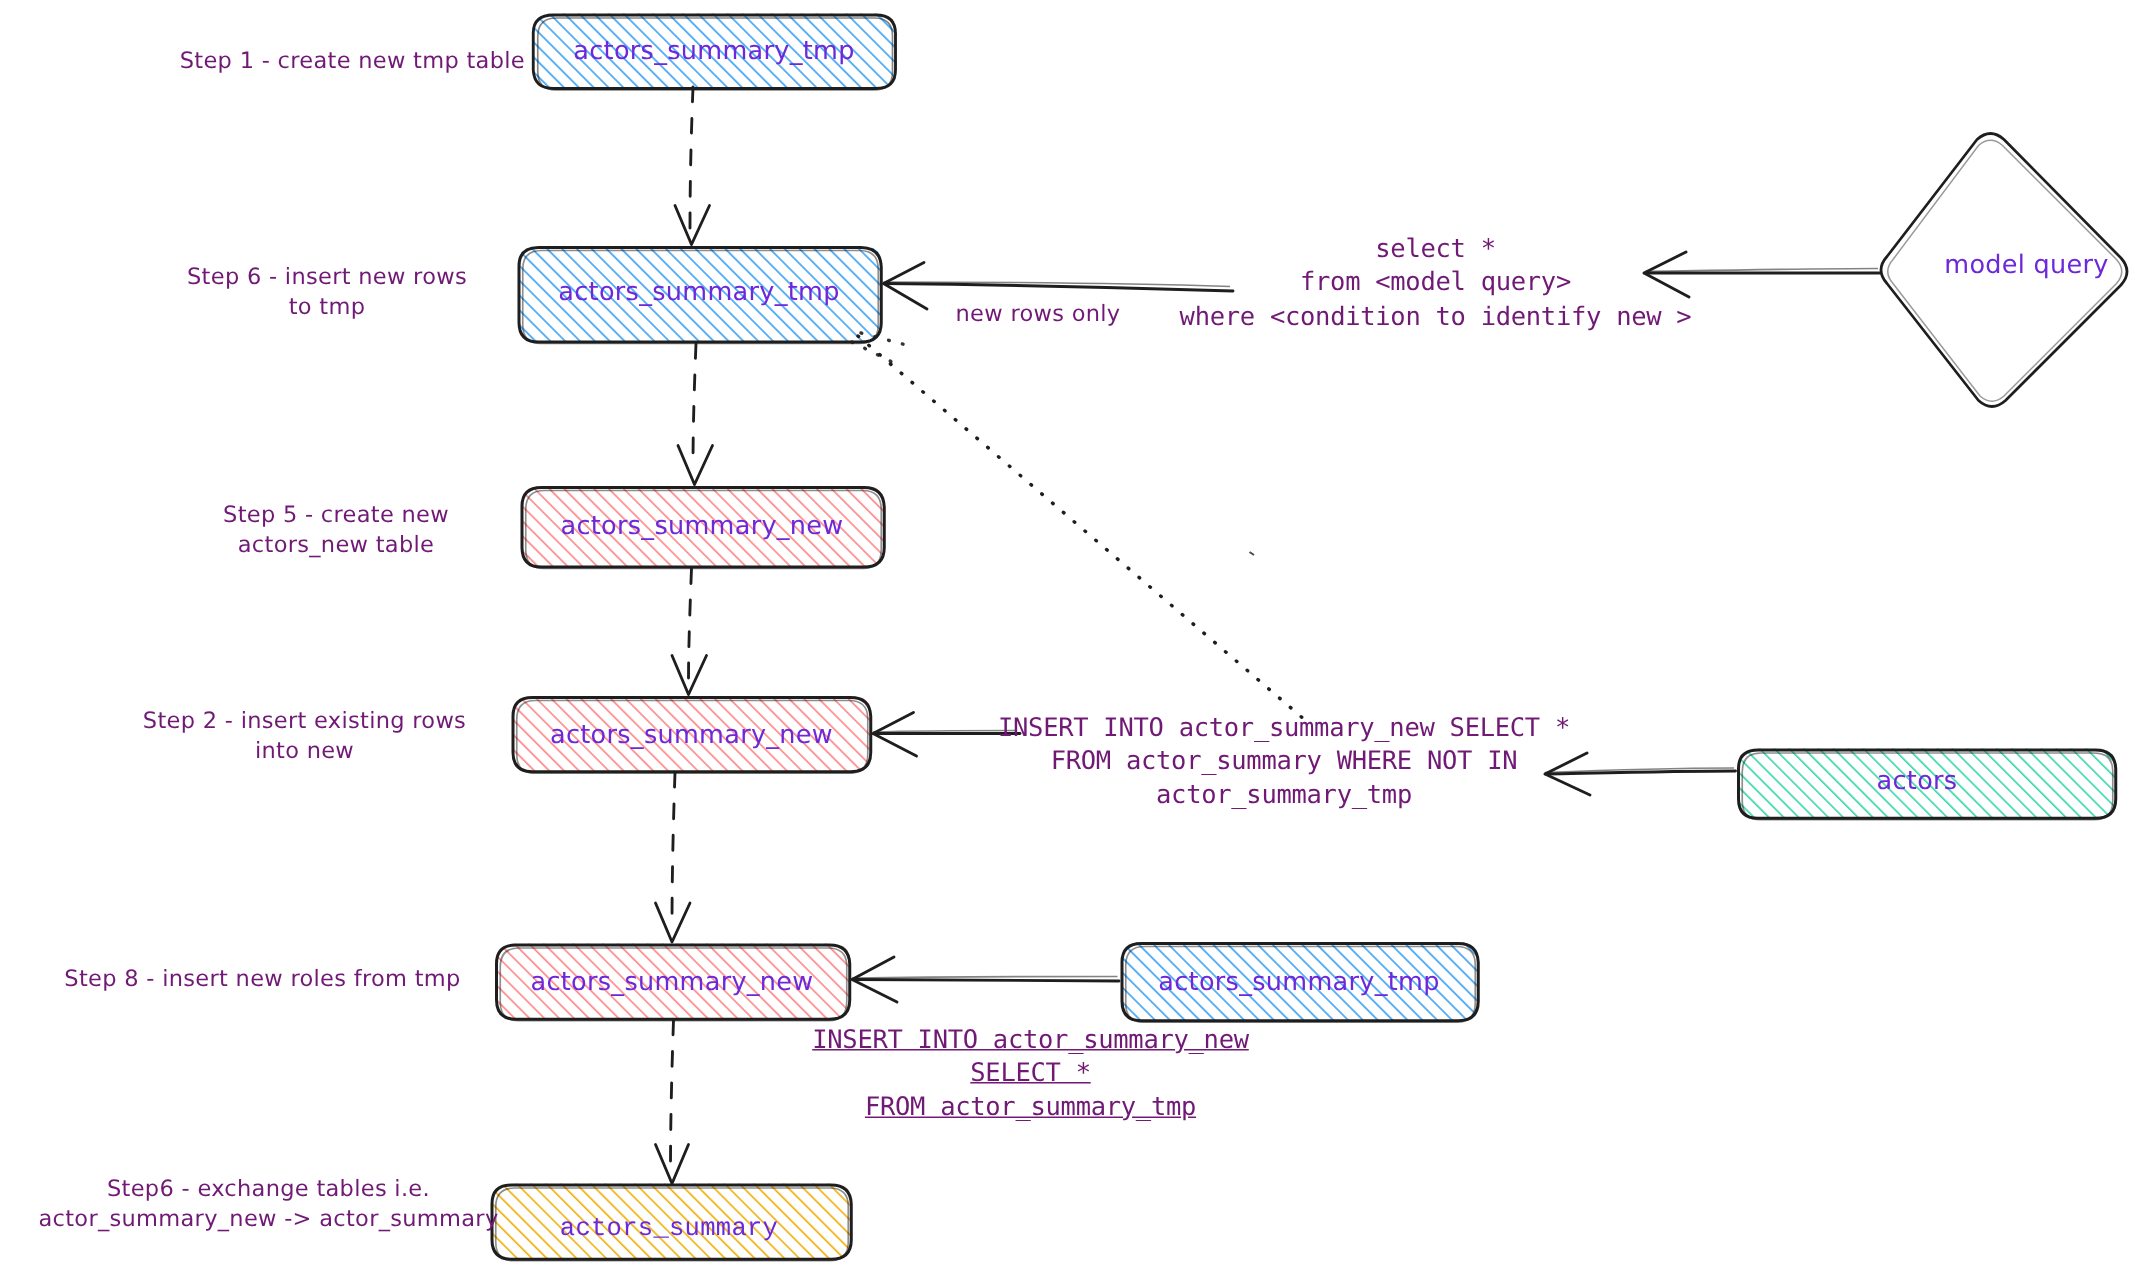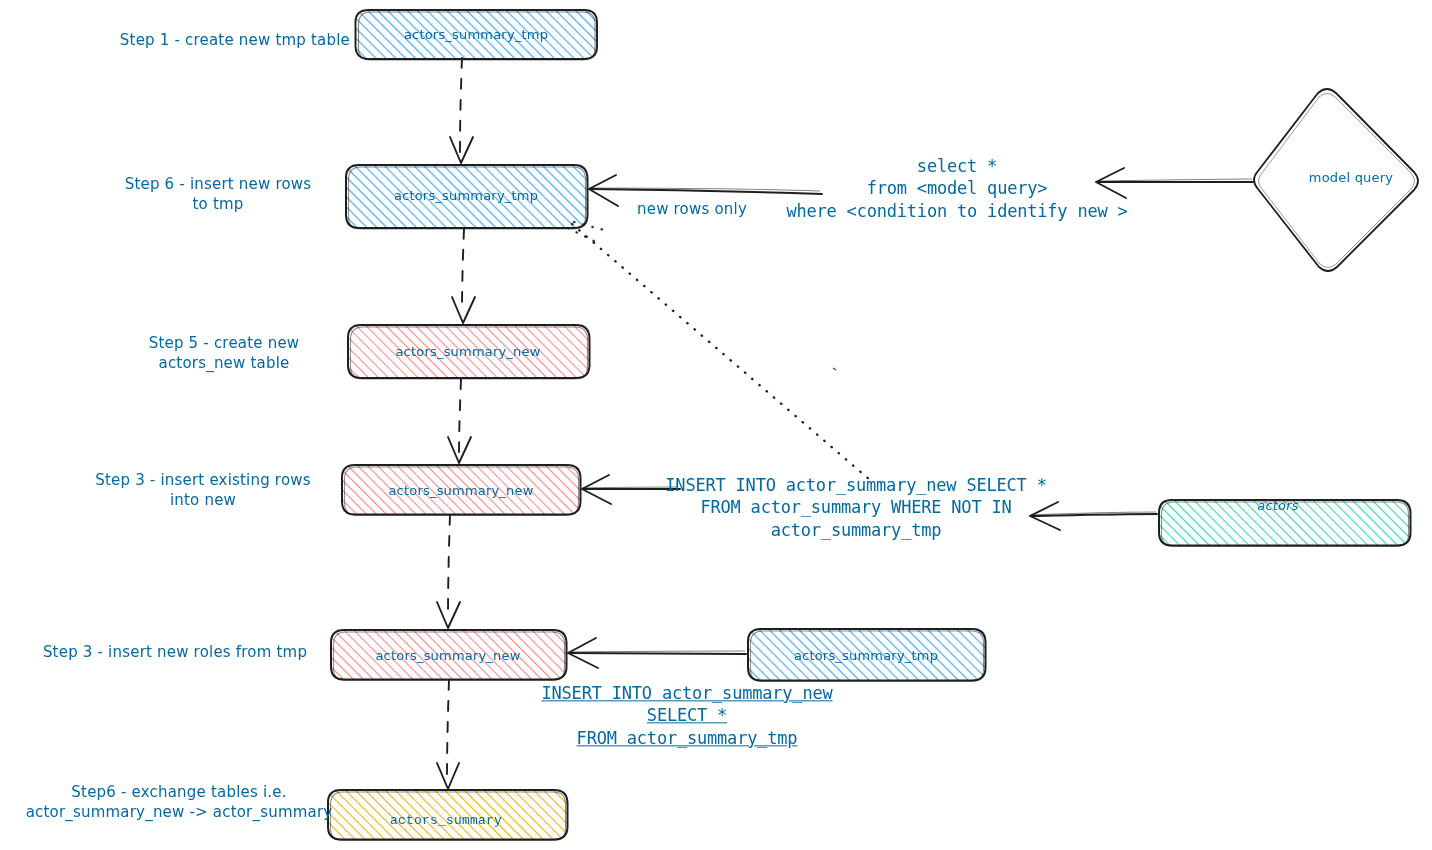--- a/index.html
+++ b/index.html
@@ -7,30 +7,30 @@
     width:1432px;height:850px;position:relative;overflow:hidden;
     font-family:"DejaVu Sans", sans-serif;
     color:#1e1e1e;
   }
   #canvas{position:absolute;inset:0;width:1432px;height:850px;}
   .lbl{
     position:absolute;
     font-family:"DejaVu Sans", sans-serif;
     font-size:15px;
     line-height:1.32;
-    color:#0369a1;
+    color:#701a75;
     white-space:pre;
     text-align:center;
     letter-spacing:.2px;
   }
   .node-text{
     position:absolute;
     font-family:"DejaVu Sans", sans-serif;
-    font-size:13px;
-    color:#0369a1;
+    font-size:17px;
+    color:#6d28d9;
     white-space:pre;
     letter-spacing:.2px;
     pointer-events:none;
   }
   .mono{
     font-family:"DejaVu Sans Mono", monospace;
     font-size:17px;
     letter-spacing:-.2px;
   }
   .center{transform:translate(-50%,-50%);}
@@ -172,31 +172,31 @@
   <path d="M833 368 l3 2" stroke="#1e1e1e" stroke-width="1.4" fill="none" opacity=".8"></path>
 </svg>
 
 <div class="node-text center" style="left:476px;top:34px;">actors_summary_tmp</div>
 <div class="node-text center" style="left:466px;top:195px;">actors_summary_tmp</div>
 <div class="node-text center" style="left:468px;top:351px;">actors_summary_new</div>
 <div class="node-text center" style="left:461px;top:490px;">actors_summary_new</div>
 <div class="node-text center" style="left:448px;top:655px;">actors_summary_new</div>
 <div class="node-text center" style="left:866px;top:655px;">actors_summary_tmp</div>
 <div class="node-text center" style="left:446px;top:820px;font-family:Liberation Mono, monospace;">actors_summary</div>
-<div class="node-text center" style="left:1278px;top:505px;font-style:italic;">actors</div>
+<div class="node-text center" style="left:1278px;top:521px;">actors</div>
 <div class="node-text center" style="left:1338px;top:177px;margin-left:13px;">model query</div>
 
 <div class="lbl rightmid" style="left:350px;top:41px;">Step 1 - create new tmp table</div>
 <div class="lbl center" style="left:218px;top:195px;">Step 6 - insert new rows
 to tmp</div>
 <div class="lbl center" style="left:224px;top:354px;">Step 5 - create new
 actors_new table</div>
-<div class="lbl center" style="left:203px;top:491px;">Step 3 - insert existing rows
+<div class="lbl center" style="left:203px;top:491px;">Step 2 - insert existing rows
 into new</div>
-<div class="lbl center" style="left:175px;top:653px;">Step 3 - insert new roles from tmp</div>
+<div class="lbl center" style="left:175px;top:653px;">Step 8 - insert new roles from tmp</div>
 <div class="lbl center" style="left:179px;top:803px;">Step6 - exchange tables i.e.
 actor_summary_new -&gt; actor_summary</div>
 
 <div class="lbl center" style="left:692px;top:210px;">new rows only</div>
 
 <div class="lbl mono center" style="left:957px;top:189px;">select *
 from &lt;model query&gt;
 where &lt;condition to identify new &gt;</div>
 
 <div class="lbl mono center" style="left:856px;top:508px;">INSERT INTO actor_summary_new SELECT *

